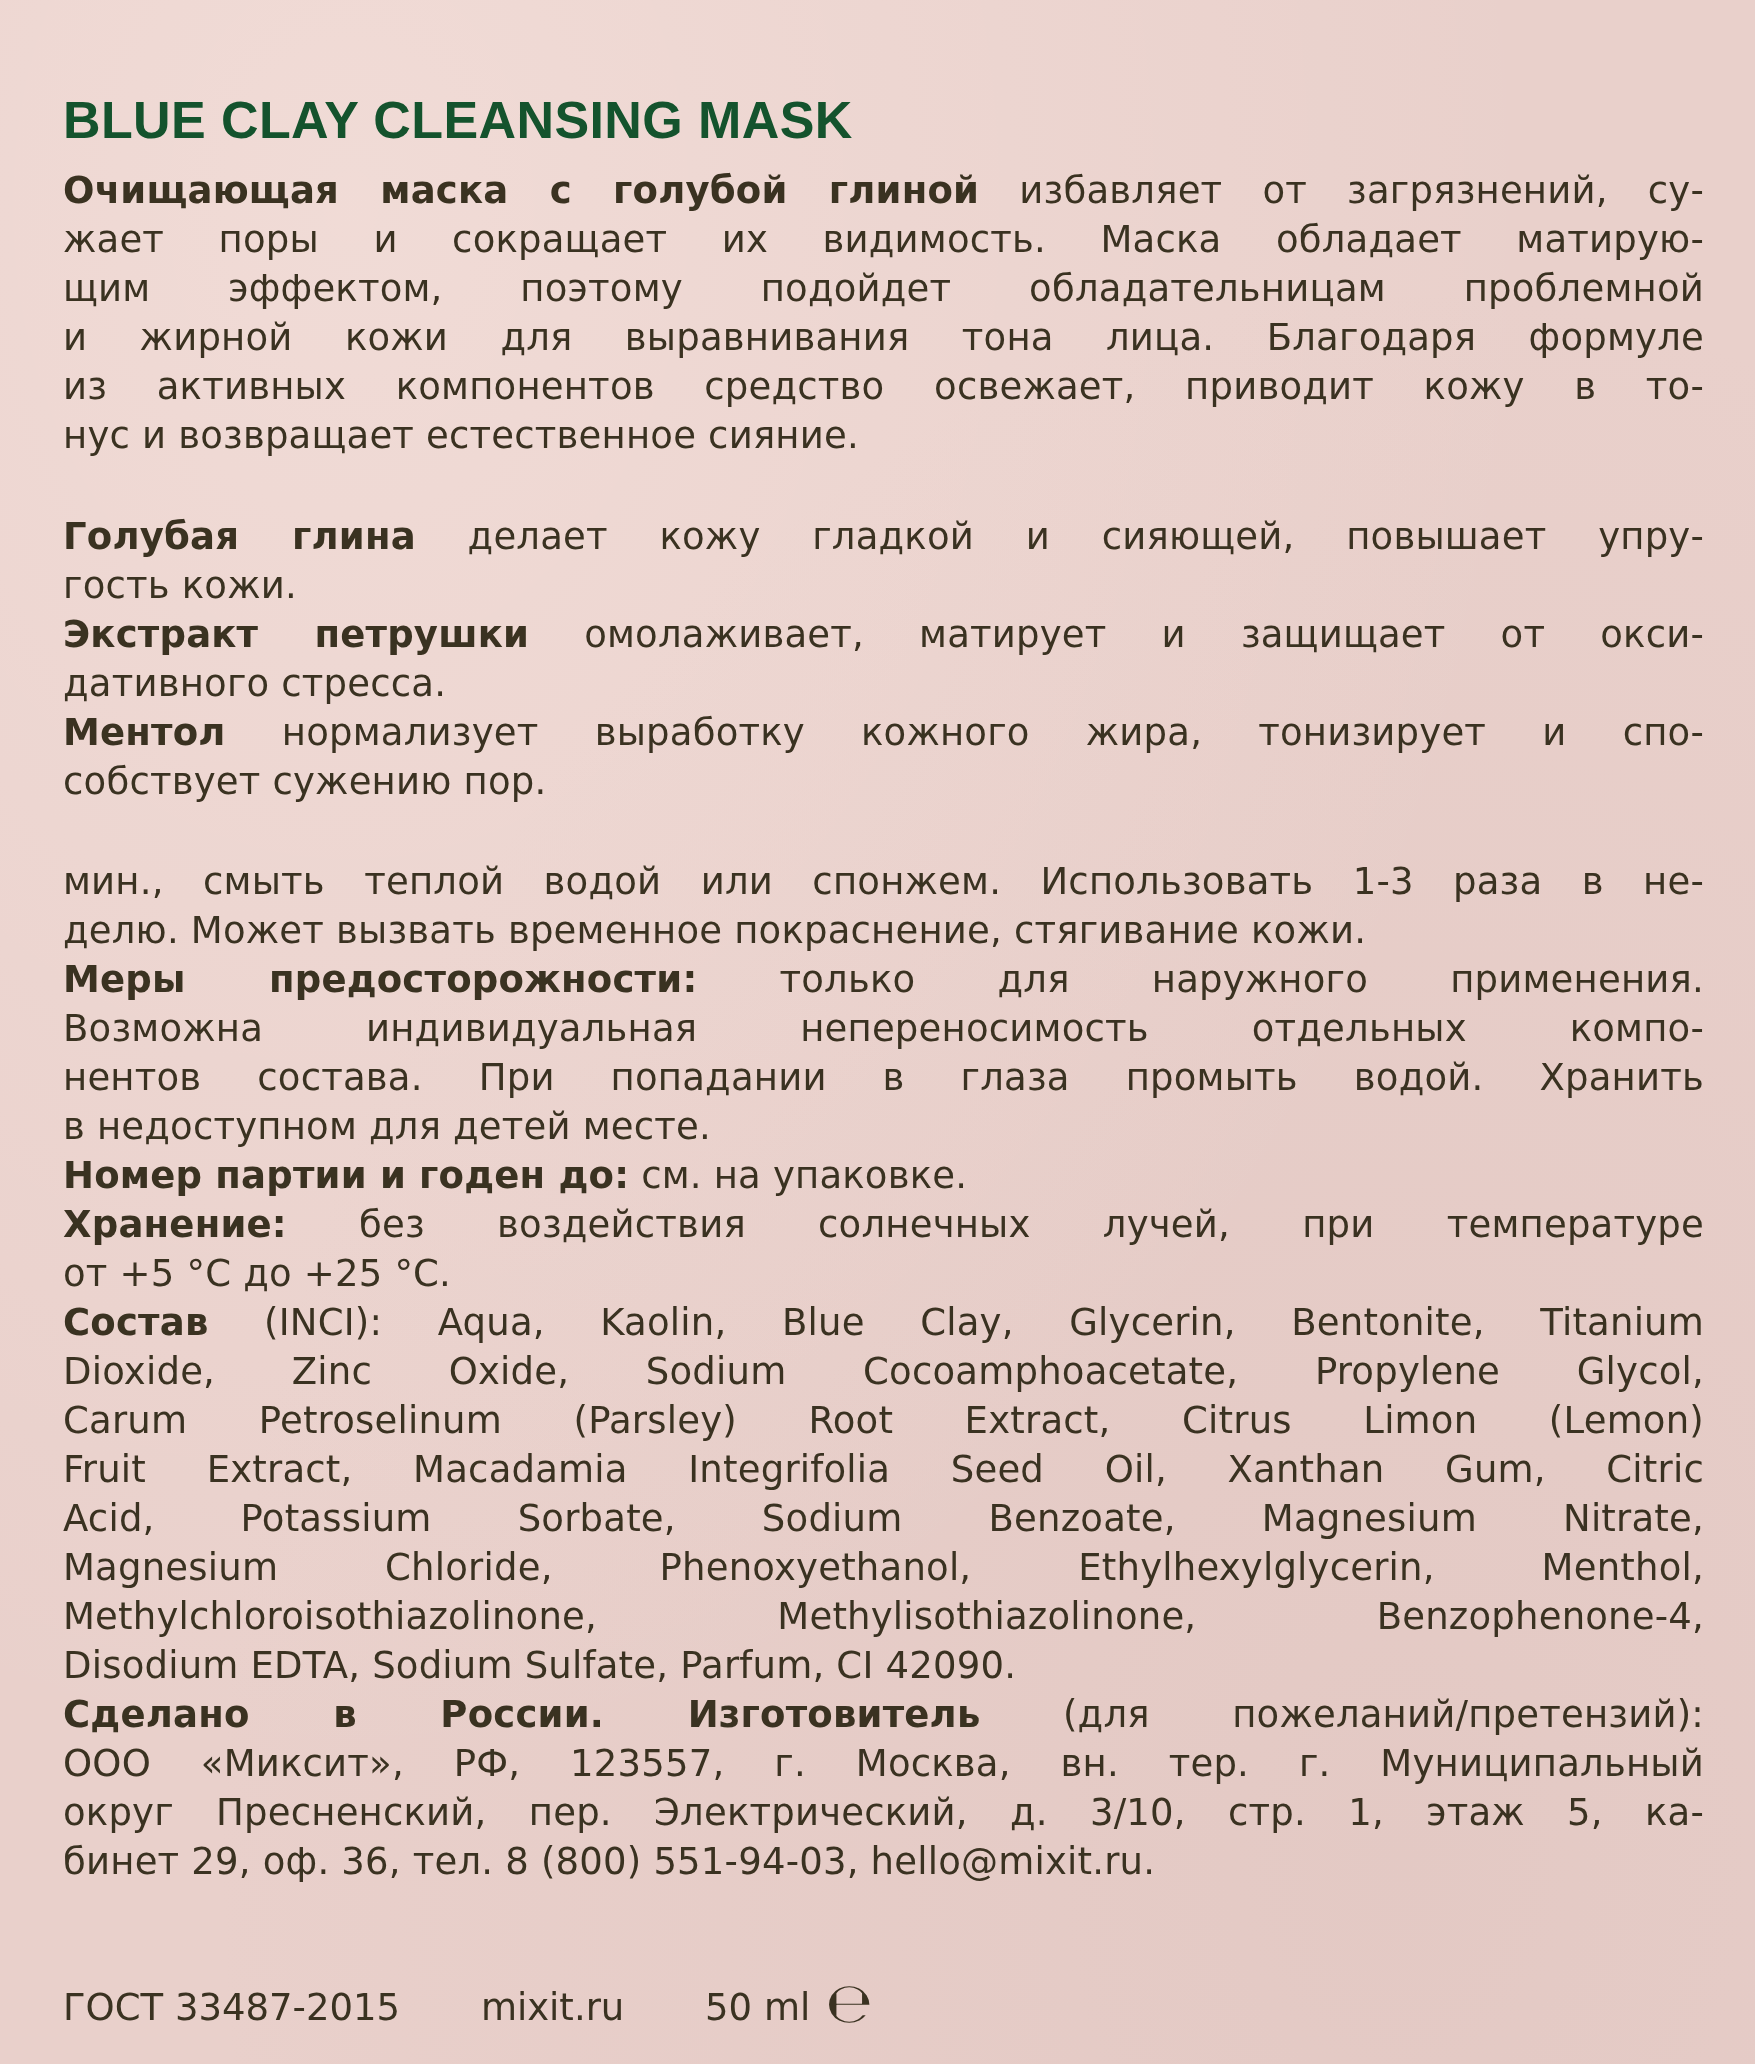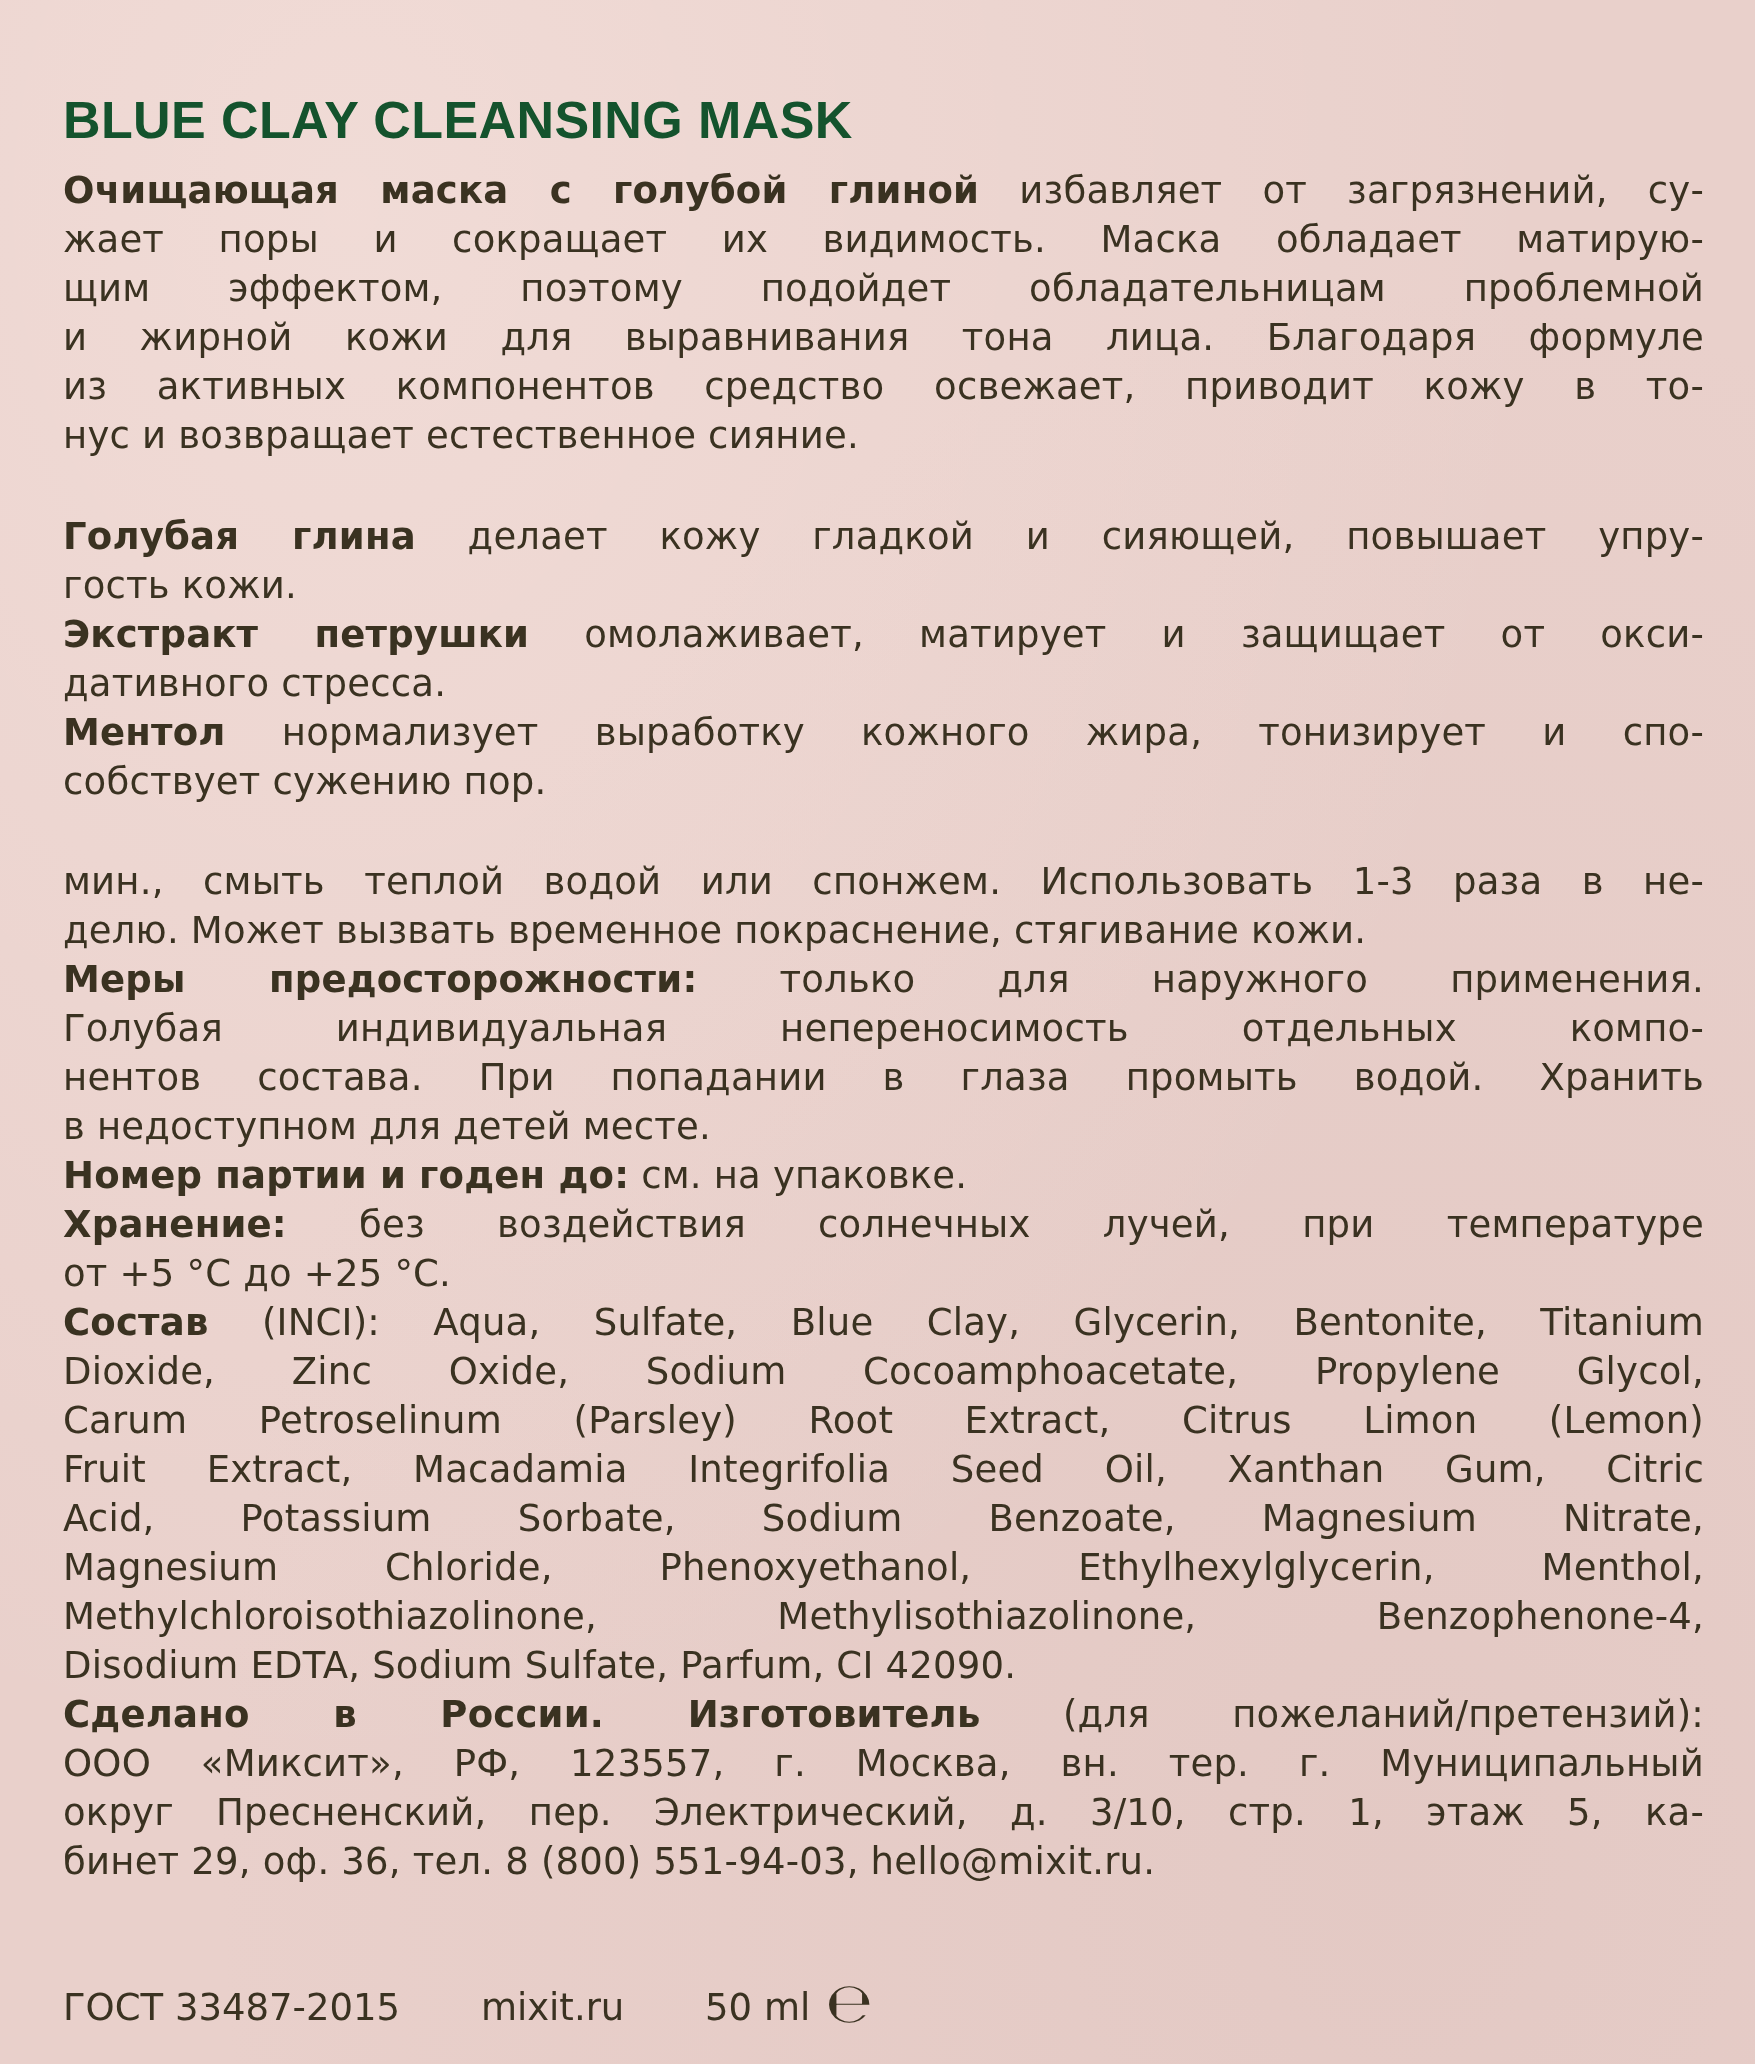--- a/index.html
+++ b/index.html
@@ -91,27 +91,27 @@
   <div class="line"><span class="b">Экстракт петрушки</span><span> омолаживает, матирует и защищает от окси-</span></div>
   <div class="line last"><span>дативного стресса.</span></div>
   <div class="line"><span class="b">Ментол</span><span> нормализует выработку кожного жира, тонизирует и спо-</span></div>
   <div class="line last"><span>собствует сужению пор.</span></div>
 </div>
 
 <div class="block" style="top:857px;">
   <div class="line"><span>мин., смыть теплой водой или спонжем. Использовать 1-3 раза в не-</span></div>
   <div class="line last"><span>делю. Может вызвать временное покраснение, стягивание кожи.</span></div>
   <div class="line"><span class="b">Меры предосторожности:</span><span> только для наружного применения.</span></div>
-  <div class="line"><span>Голубая индивидуальная непереносимость отдельных компо-</span></div>
+  <div class="line"><span>Возможна индивидуальная непереносимость отдельных компо-</span></div>
   <div class="line"><span>нентов состава. При попадании в глаза промыть водой. Хранить</span></div>
   <div class="line last"><span>в недоступном для детей месте.</span></div>
   <div class="line last"><span class="b">Номер партии и годен до:</span><span> см. на упаковке.</span></div>
   <div class="line"><span class="b">Хранение:</span><span> без воздействия солнечных лучей, при температуре</span></div>
   <div class="line last"><span>от +5 °С до +25 °С.</span></div>
-  <div class="line"><span class="b">Состав</span><span> (INCI): Aqua, Sulfate, Blue Clay, Glycerin, Bentonite, Titanium</span></div>
+  <div class="line"><span class="b">Состав</span><span> (INCI): Aqua, Kaolin, Blue Clay, Glycerin, Bentonite, Titanium</span></div>
   <div class="line"><span>Dioxide, Zinc Oxide, Sodium Cocoamphoacetate, Propylene Glycol,</span></div>
   <div class="line"><span>Carum Petroselinum (Parsley) Root Extract, Citrus Limon (Lemon)</span></div>
   <div class="line"><span>Fruit Extract, Macadamia Integrifolia Seed Oil, Xanthan Gum, Citric</span></div>
   <div class="line"><span>Acid, Potassium Sorbate, Sodium Benzoate, Magnesium Nitrate,</span></div>
   <div class="line"><span>Magnesium Chloride, Phenoxyethanol, Ethylhexylglycerin, Menthol,</span></div>
   <div class="line"><span>Methylchloroisothiazolinone, Methylisothiazolinone, Benzophenone-4,</span></div>
   <div class="line last"><span>Disodium EDTA, Sodium Sulfate, Parfum, CI 42090.</span></div>
   <div class="line"><span class="b">Сделано в России. Изготовитель</span><span> (для пожеланий/претензий):</span></div>
   <div class="line"><span>ООО «Миксит», РФ, 123557, г. Москва, вн. тер. г. Муниципальный</span></div>
   <div class="line"><span>округ Пресненский, пер. Электрический, д. 3/10, стр. 1, этаж 5, ка-</span></div>

